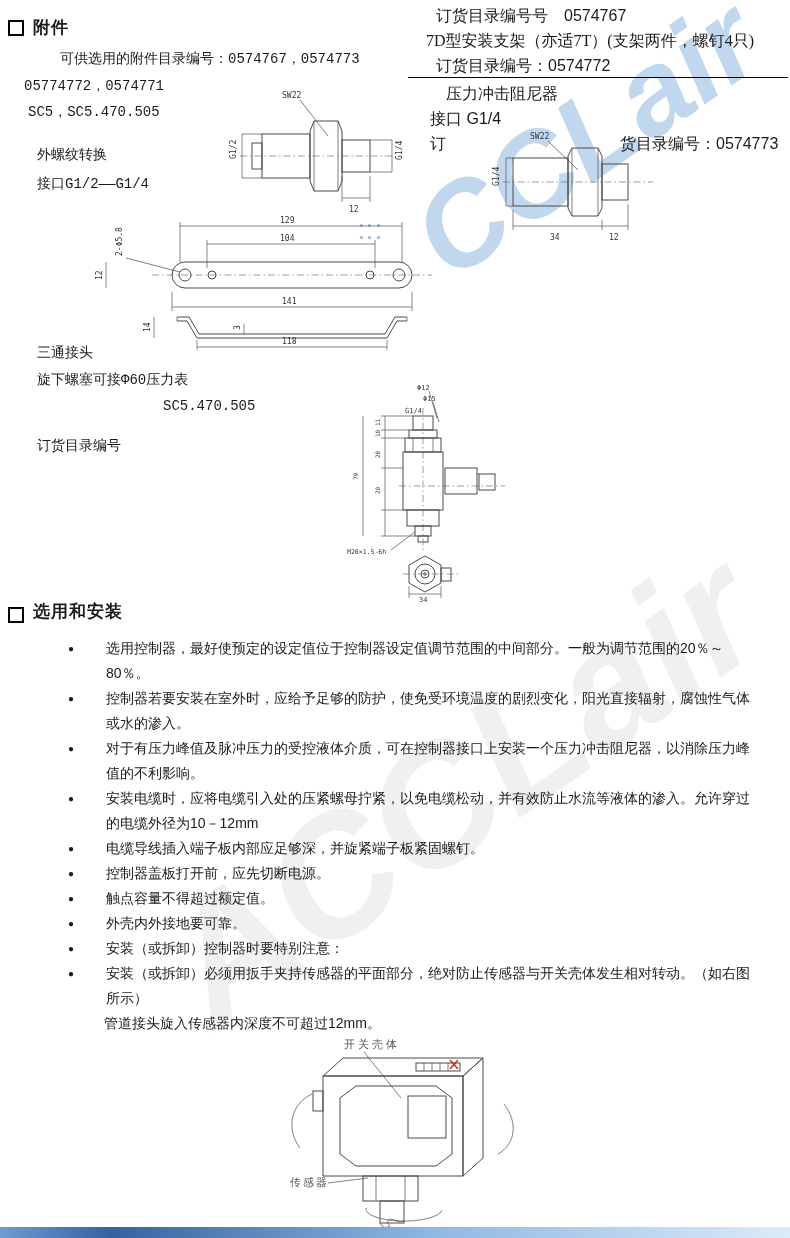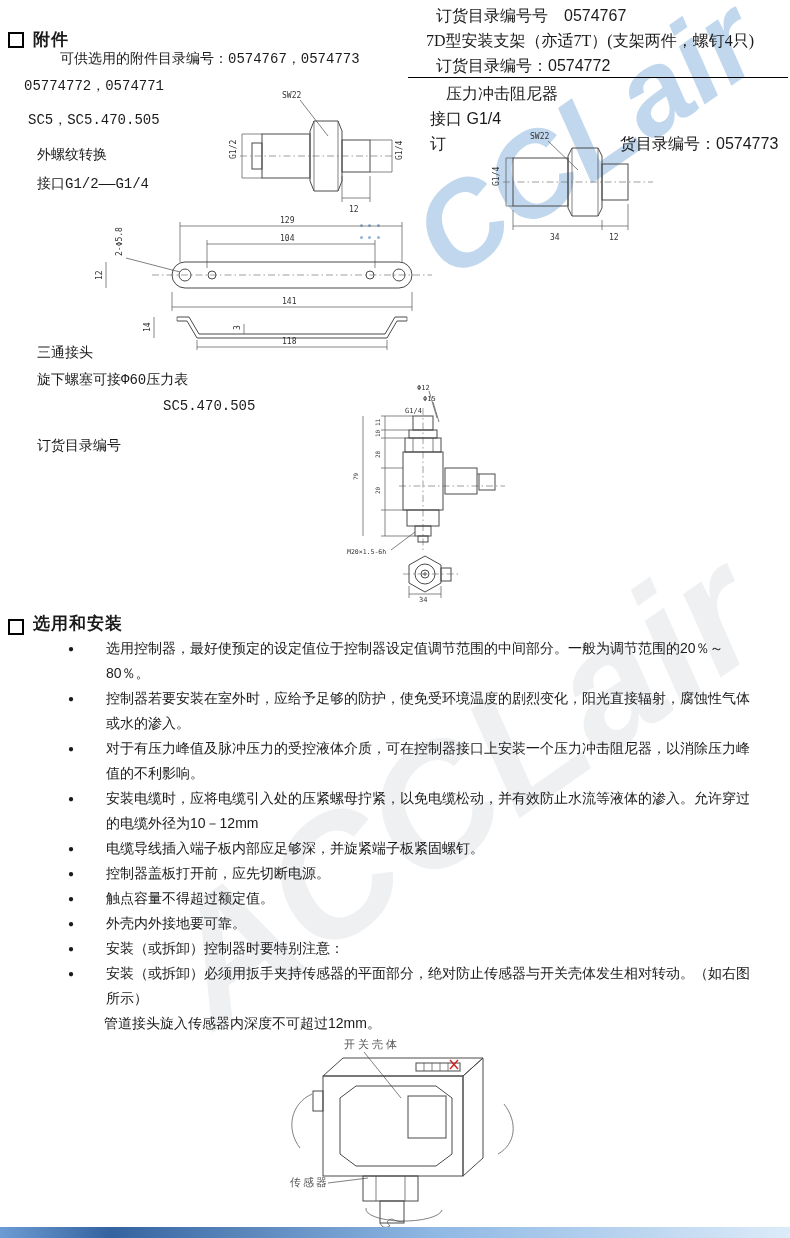--- a/index.html
+++ b/index.html
@@ -3,21 +3,21 @@
 <meta charset="utf-8">
 <style>
   html,body{margin:0;padding:0;background:#e9e9e9;}
   .page{
     position:relative;width:790px;height:1238px;margin:0 auto;
     background:#ffffff;overflow:hidden;
     font-family:"Liberation Sans","DejaVu Sans",sans-serif;
     color:#1a1a1a;
   }
   .abs{position:absolute;}
-  .sec-title{font-size:17px;font-weight:bold;letter-spacing:1px;display:flex;align-items:center;gap:9px;margin-top:12px;}
+  .sec-title{font-size:17px;font-weight:bold;letter-spacing:1px;display:flex;align-items:center;gap:9px;}
   .sq{display:inline-block;width:12px;height:12px;border:2px solid #000;background:#fff;}
   .t14{font-size:14px;white-space:nowrap;font-family:Liberation Mono, monospace;}
   .t13{font-size:16px;white-space:nowrap;}
   .rule{position:absolute;height:0;border-top:1.5px solid #000;}
   
   .wm{position:absolute;font-weight:bold;font-style:italic;pointer-events:none;
       transform:rotate(-35deg);white-space:nowrap;}
   .wm1{left:392px;top:70px;font-size:118px;color:rgba(140,182,222,0.55);}
   .wm2{left:120px;top:690px;font-size:170px;color:rgba(150,160,172,0.16);}
   .wm-dots{position:absolute;left:360px;top:224px;width:22px;height:20px;
@@ -58,21 +58,21 @@
       <i></i>
     </div>
 
   <div class="abs sec-title" style="left:8px;top:16px;">
     <span class="sq"></span>
     <span>附件</span>
   </div>
 
   <div class="abs t14" style="left:60px;top:50px;">可供选用的附件目录编号：0574767，0574773</div>
   <div class="abs t14" style="left:24px;top:77px;">05774772，0574771</div>
-  <div class="abs t14" style="left:28px;top:111px;">SC5，SC5.470.505</div>
+  <div class="abs t14" style="left:28px;top:103px;">SC5，SC5.470.505</div>
 
   <div class="abs t14" style="left:37px;top:146px;">外螺纹转换</div>
   <div class="abs t14" style="left:37px;top:175px;">接口G1/2——G1/4</div>
 
   <div class="abs t13" style="left:436px;top:6px;">订货目录编号号　0574767</div>
   <div class="abs t13" style="left:426px;top:31px;font-family:Liberation Serif, serif;">7D型安装支架（亦适7T）(支架两件，螺钉4只)</div>
   <div class="abs t13" style="left:436px;top:56px;">订货目录编号：0574772</div>
   <div class="rule" style="left:408px;top:77px;width:380px;"></div>
   <div class="abs t13" style="left:446px;top:84px;">压力冲击阻尼器</div>
   <div class="abs t13" style="left:430px;top:109px;">接口 G1/4</div>

